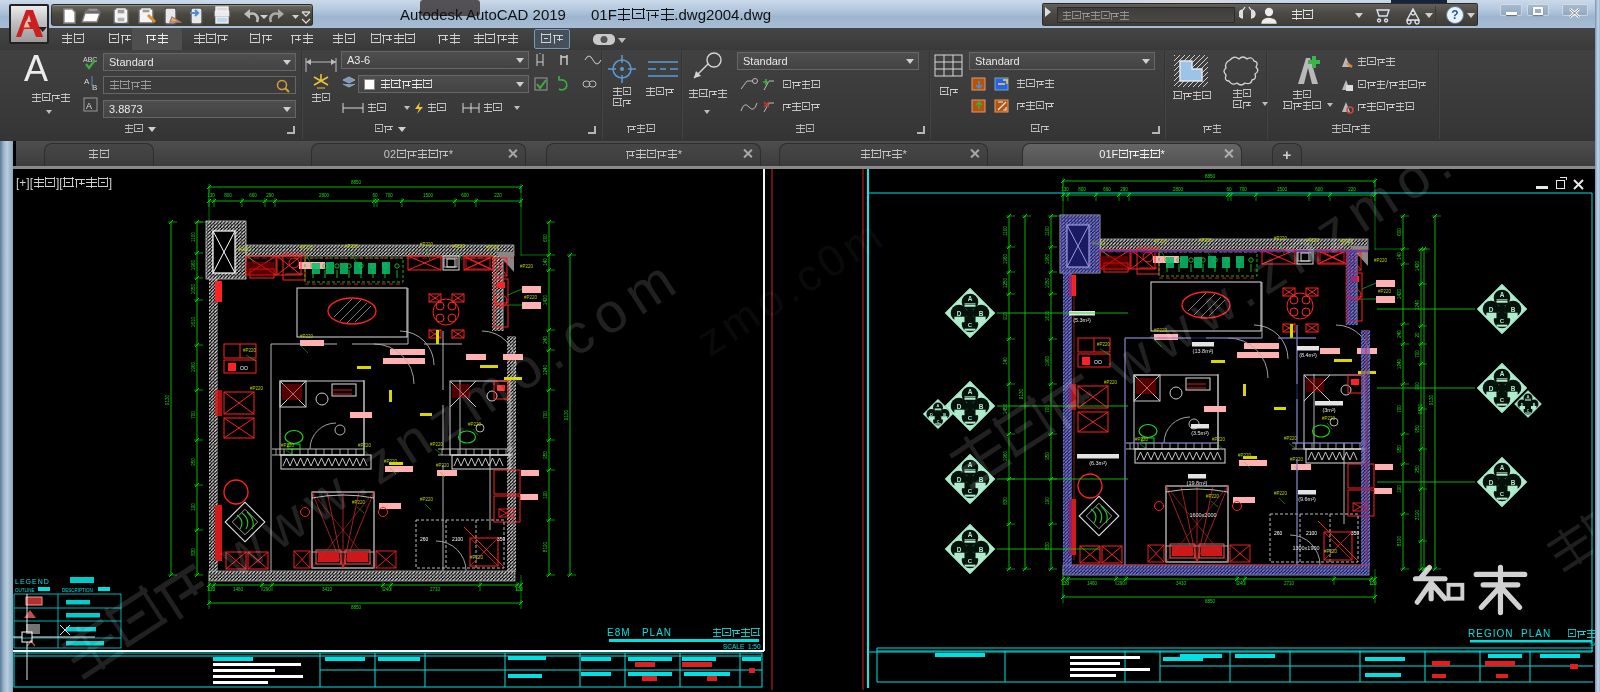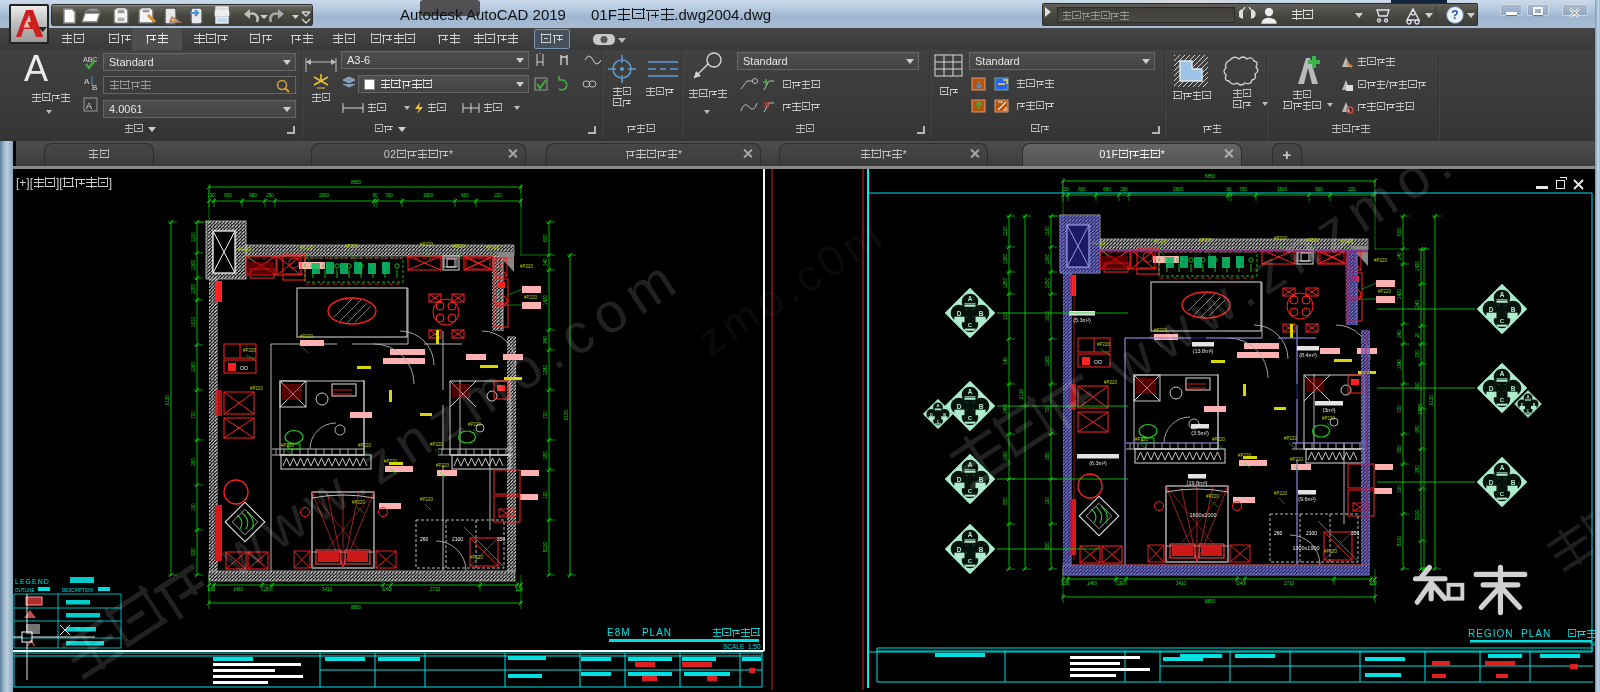--- a/index.html
+++ b/index.html
@@ -164,21 +164,21 @@
           <rect x="2" y="44" width="13" height="13" fill="none" stroke="#999"></rect>
           <text x="4" y="55" font-size="9" fill="#ddd">A</text>
         </svg>
 <div class="combo" style="left:103px;top:3px;width:193px">Standard</div>
         <div class="cdn" style="left:283px;top:10px"></div>
 <div class="combo" style="left:103px;top:26px;width:193px;background:#3c3c3c;color:#9a9a9a;font-style:italic;--c:#9a9a9a"><i class="a"></i><i class="b"></i><i class="c"></i><i class="a"></i></div>
 <svg class="abs" style="left:276px;top:29px" width="14" height="14">
           <circle cx="6" cy="6" r="4.5" fill="none" stroke="#d8a030" stroke-width="1.5"></circle>
           <path d="M9 9 l4 4" stroke="#d8a030" stroke-width="2"></path>
         </svg>
-<div class="combo" style="left:103px;top:50px;width:193px">4.0061</div>
+<div class="combo" style="left:103px;top:50px;width:193px">3.8873</div>
         <div class="cdn" style="left:283px;top:57px"></div>
 <span class="rlbl plabel" style="left:80px;--c:#c8c8c8"><i class="a"></i><i class="b"></i> <span class="cdn" style="position:static;display:inline-block;margin-left:2px"></span></span>
 <div class="corner" style="left:287px;top:76px"></div>
 <svg class="abs" style="left:304px;top:2px" width="34" height="40">
           <path d="M2 6 v14 M32 6 v14 M2 10 h30" stroke="#bdbdbd" fill="none"></path>
           <path d="M2 10 l5 -3 v6 z M32 10 l-5 -3 v6 z" fill="#bdbdbd"></path>
           <g stroke="#e8c23a" stroke-width="1.6">
             <path d="M17 22 v8 M10 25 l14 8 M24 25 l-14 8 M17 25 l0 0"></path>
           </g>
           <path d="M13 36 h8" stroke="#e8c23a"></path>

